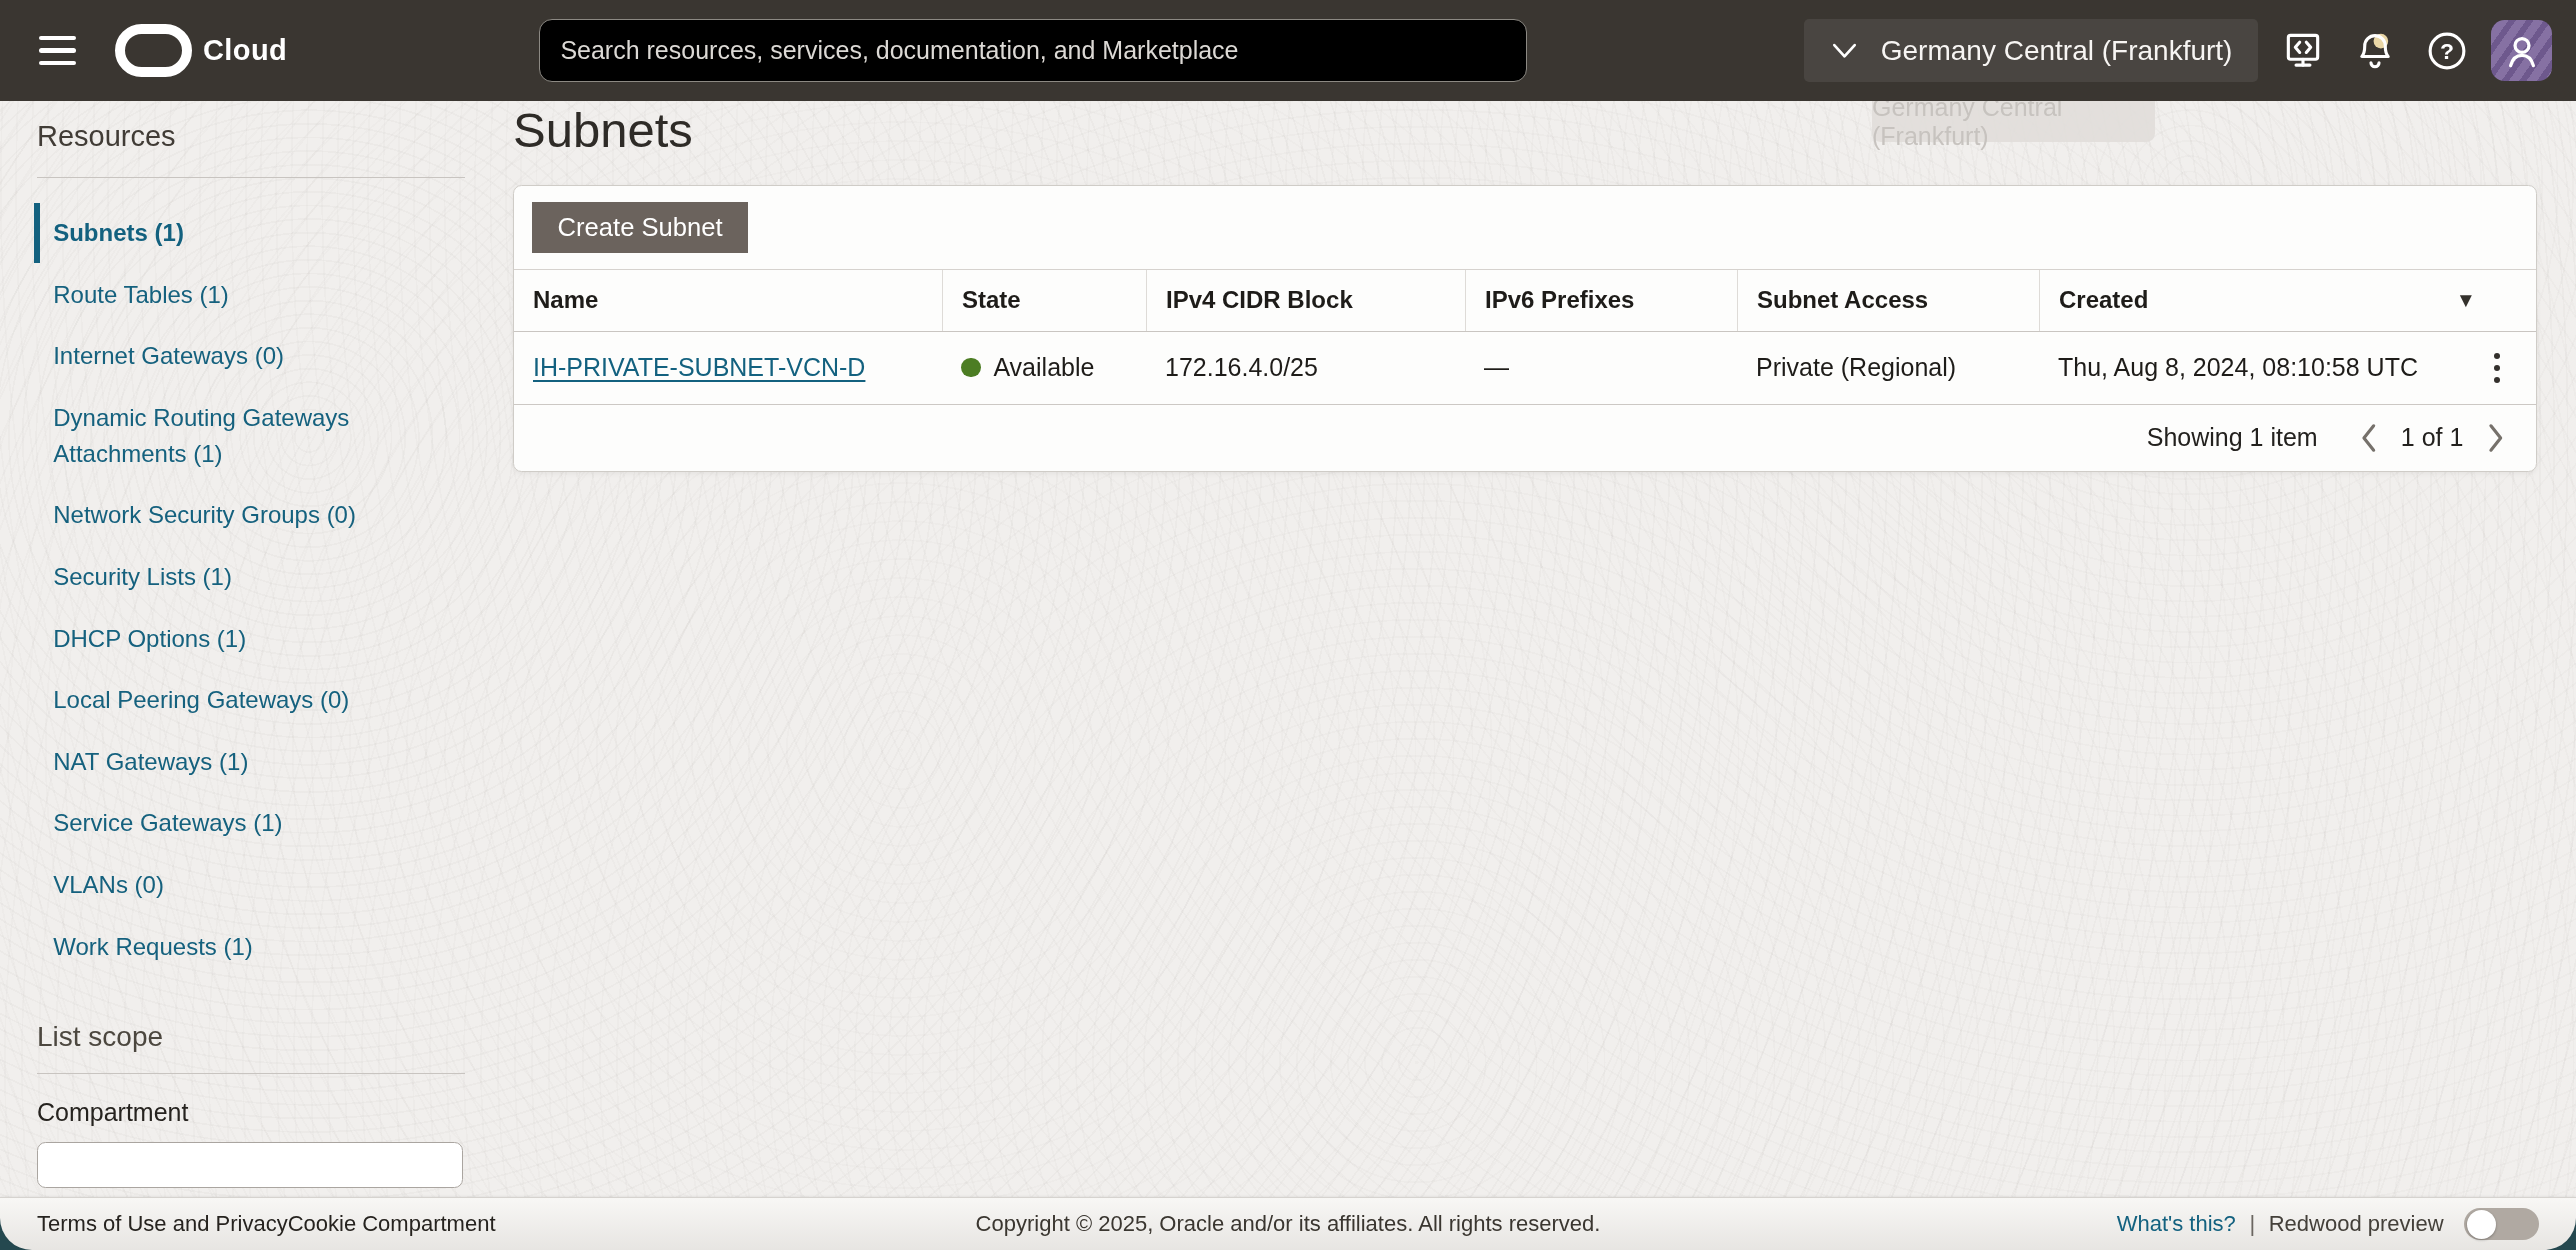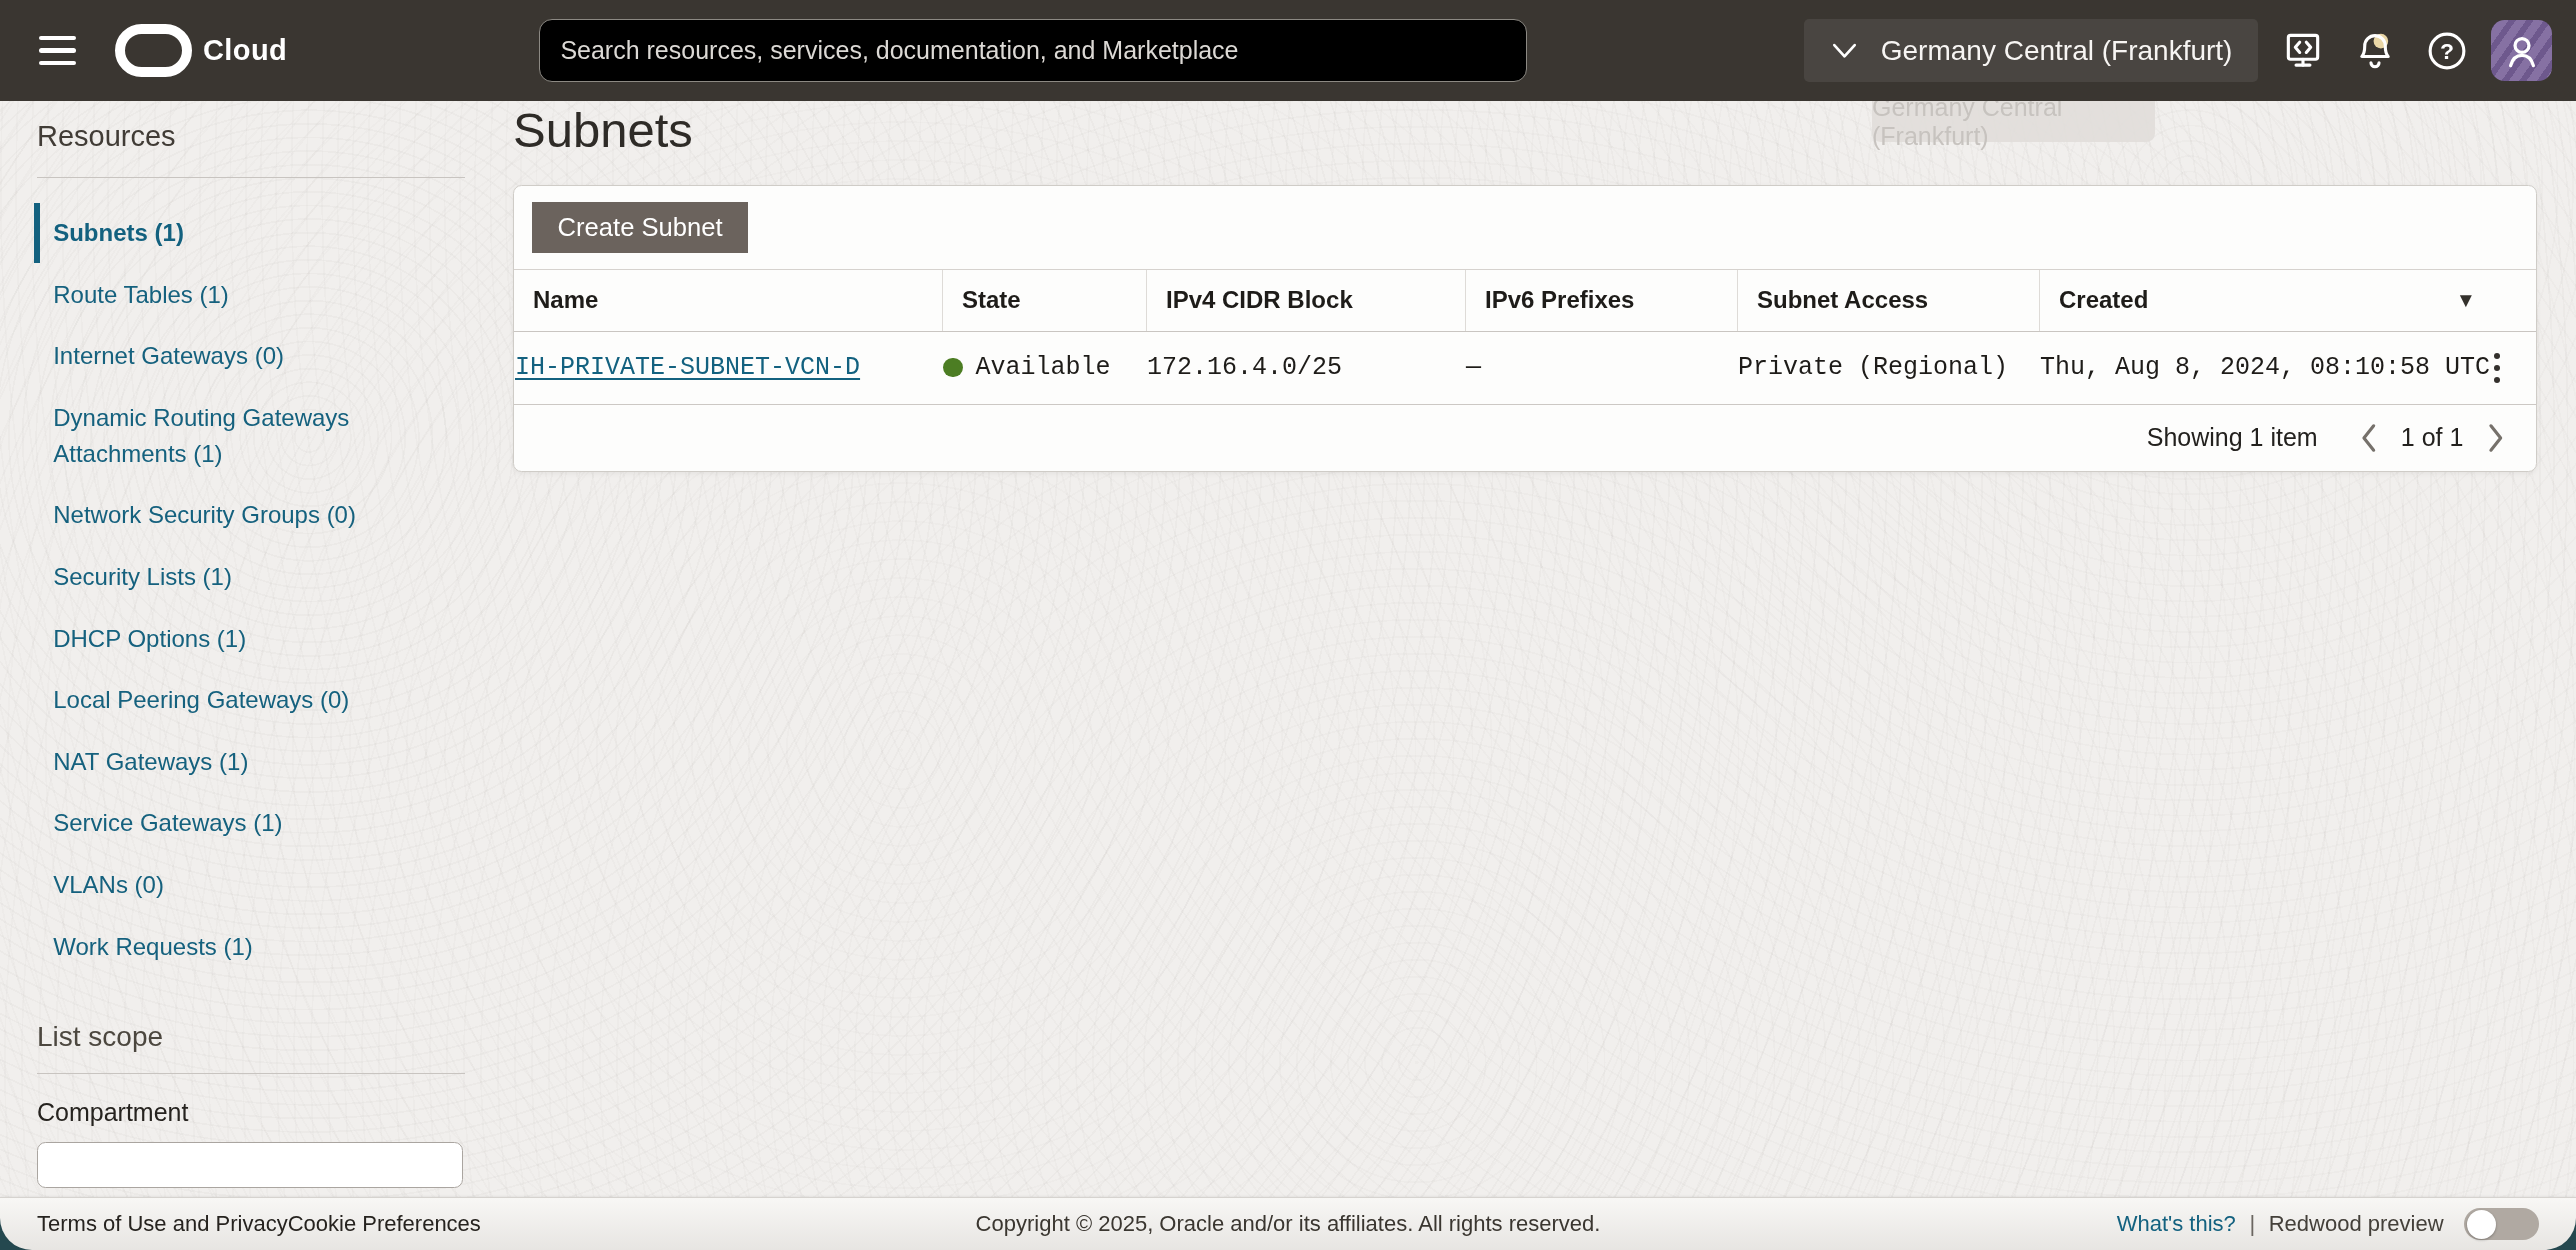--- a/index.html
+++ b/index.html
@@ -86,21 +86,21 @@
   .toolbar { height: 83px; display: flex; align-items: center; padding-left: 18px; }
   .create-btn { height: 51px; padding: 0 25.6px; background: #6b635d; color: #ffffff;
     border: none; border-radius: 0; font-size: 25.6px; font-family: "Liberation Sans", sans-serif; cursor: pointer; }
   .tgrid { display: grid; grid-template-columns: 428px 204px 319px 272px 302px 1fr; }
   .thead { border-top: 1.7px solid #d6d2ce; border-bottom: 1.7px solid #c9c5c1; height: 63px; }
   .thead .th { display: flex; align-items: center; padding-left: 19px;
     font-size: 24px; font-weight: 700; color: #1e1c19; position: relative; }
   .thead .th + .th { border-left: 1.7px solid #dedbd7; }
   .sort-caret { position: absolute; right: 60px; font-size: 20.4px; color: #34312c; }
   .trow { height: 73px; border-bottom: 1.7px solid #ccc8c4; position: relative; }
-  .trow .td { display: flex; align-items: center; padding-left: 1px; font-size: 25px; color: #1e1c19; font-family: Liberation Mono, monospace; }
+  .trow .td { display: flex; align-items: center; padding-left: 19px; font-size: 25px; color: #1e1c19; }
   .subnet-link { color: #13617f; text-decoration: underline; text-underline-offset: 4.3px; cursor: pointer; }
   .status-dot { width: 19.6px; height: 19.6px; border-radius: 50%; background: #4c7d23; margin-right: 12.8px; flex: none; }
   .kebab { position: absolute; right: 19px; top: 0; height: 73px; width: 41px; border: none; background: none;
     display: flex; flex-direction: column; align-items: center; justify-content: center; gap: 6px; cursor: pointer; }
   .kebab i { width: 6px; height: 6px; border-radius: 50%; background: #33302c; }
   .pager { height: 66px; display: flex; align-items: center; justify-content: flex-end;
     padding-right: 22px; gap: 13.6px; font-size: 25px; color: #23211e; }
   .pager .showing { margin-right: 19px; }
   .pg-btn { background: none; border: none; width: 37px; height: 43px; display: flex;
     align-items: center; justify-content: center; cursor: pointer; }
@@ -266,21 +266,21 @@
     </div>
   </section>
 </main>
 
 <div class="corner corner-left"></div>
 <div class="corner corner-right"></div>
 
 <footer>
   <div class="foot-left">
     <a class="foot-link">Terms of Use and Privacy</a>
-    <a class="foot-link">Cookie Preferences</a>
+    <a class="foot-link">Cookie Compartment</a>
   </div>
   <span class="foot-center">Copyright © 2025, Oracle and/or its affiliates. All rights reserved.</span>
   <div class="foot-right">
     <a class="whats-this">What's this?</a>
     <span class="foot-sep">|</span>
     <span class="redwood-label">Redwood preview</span>
     <button class="toggle">
         <span class="knob"></span>
       </button>
   </div>

